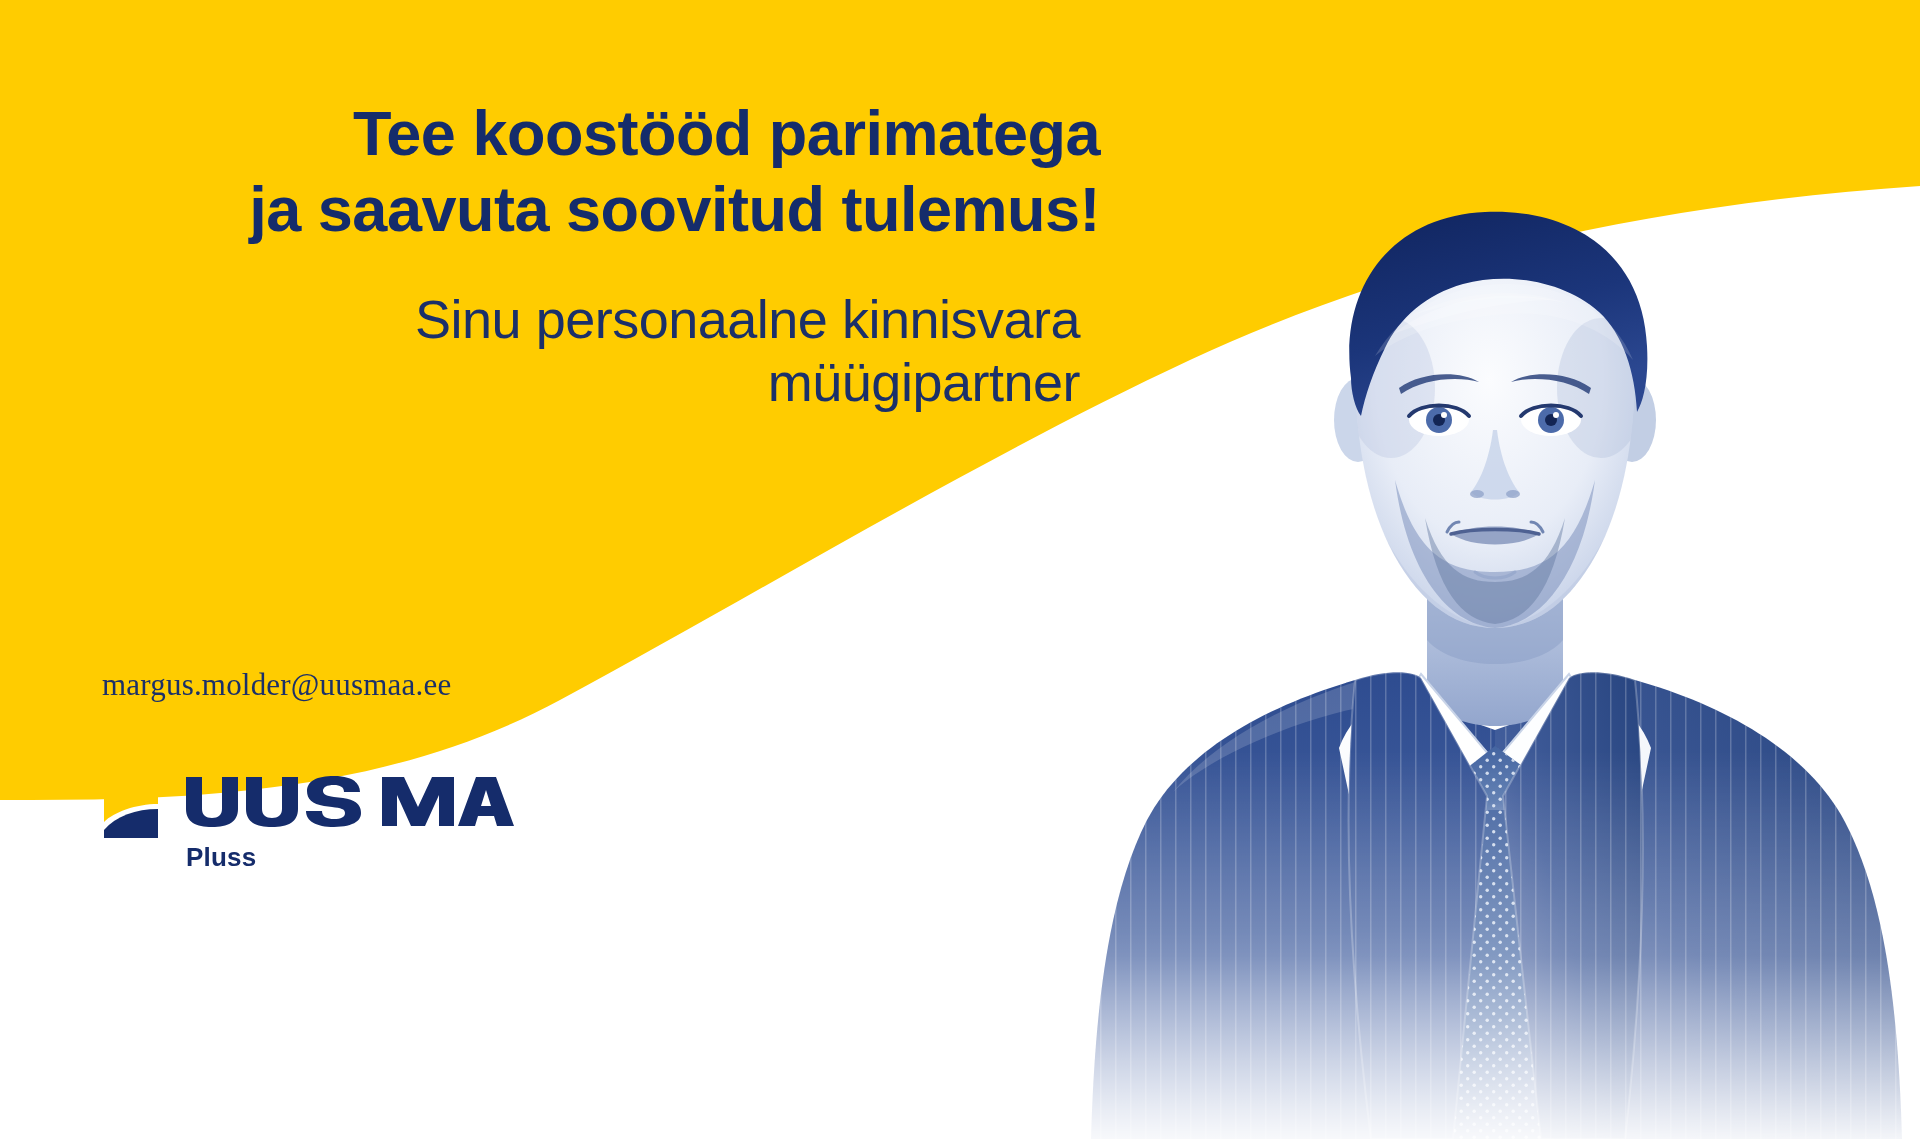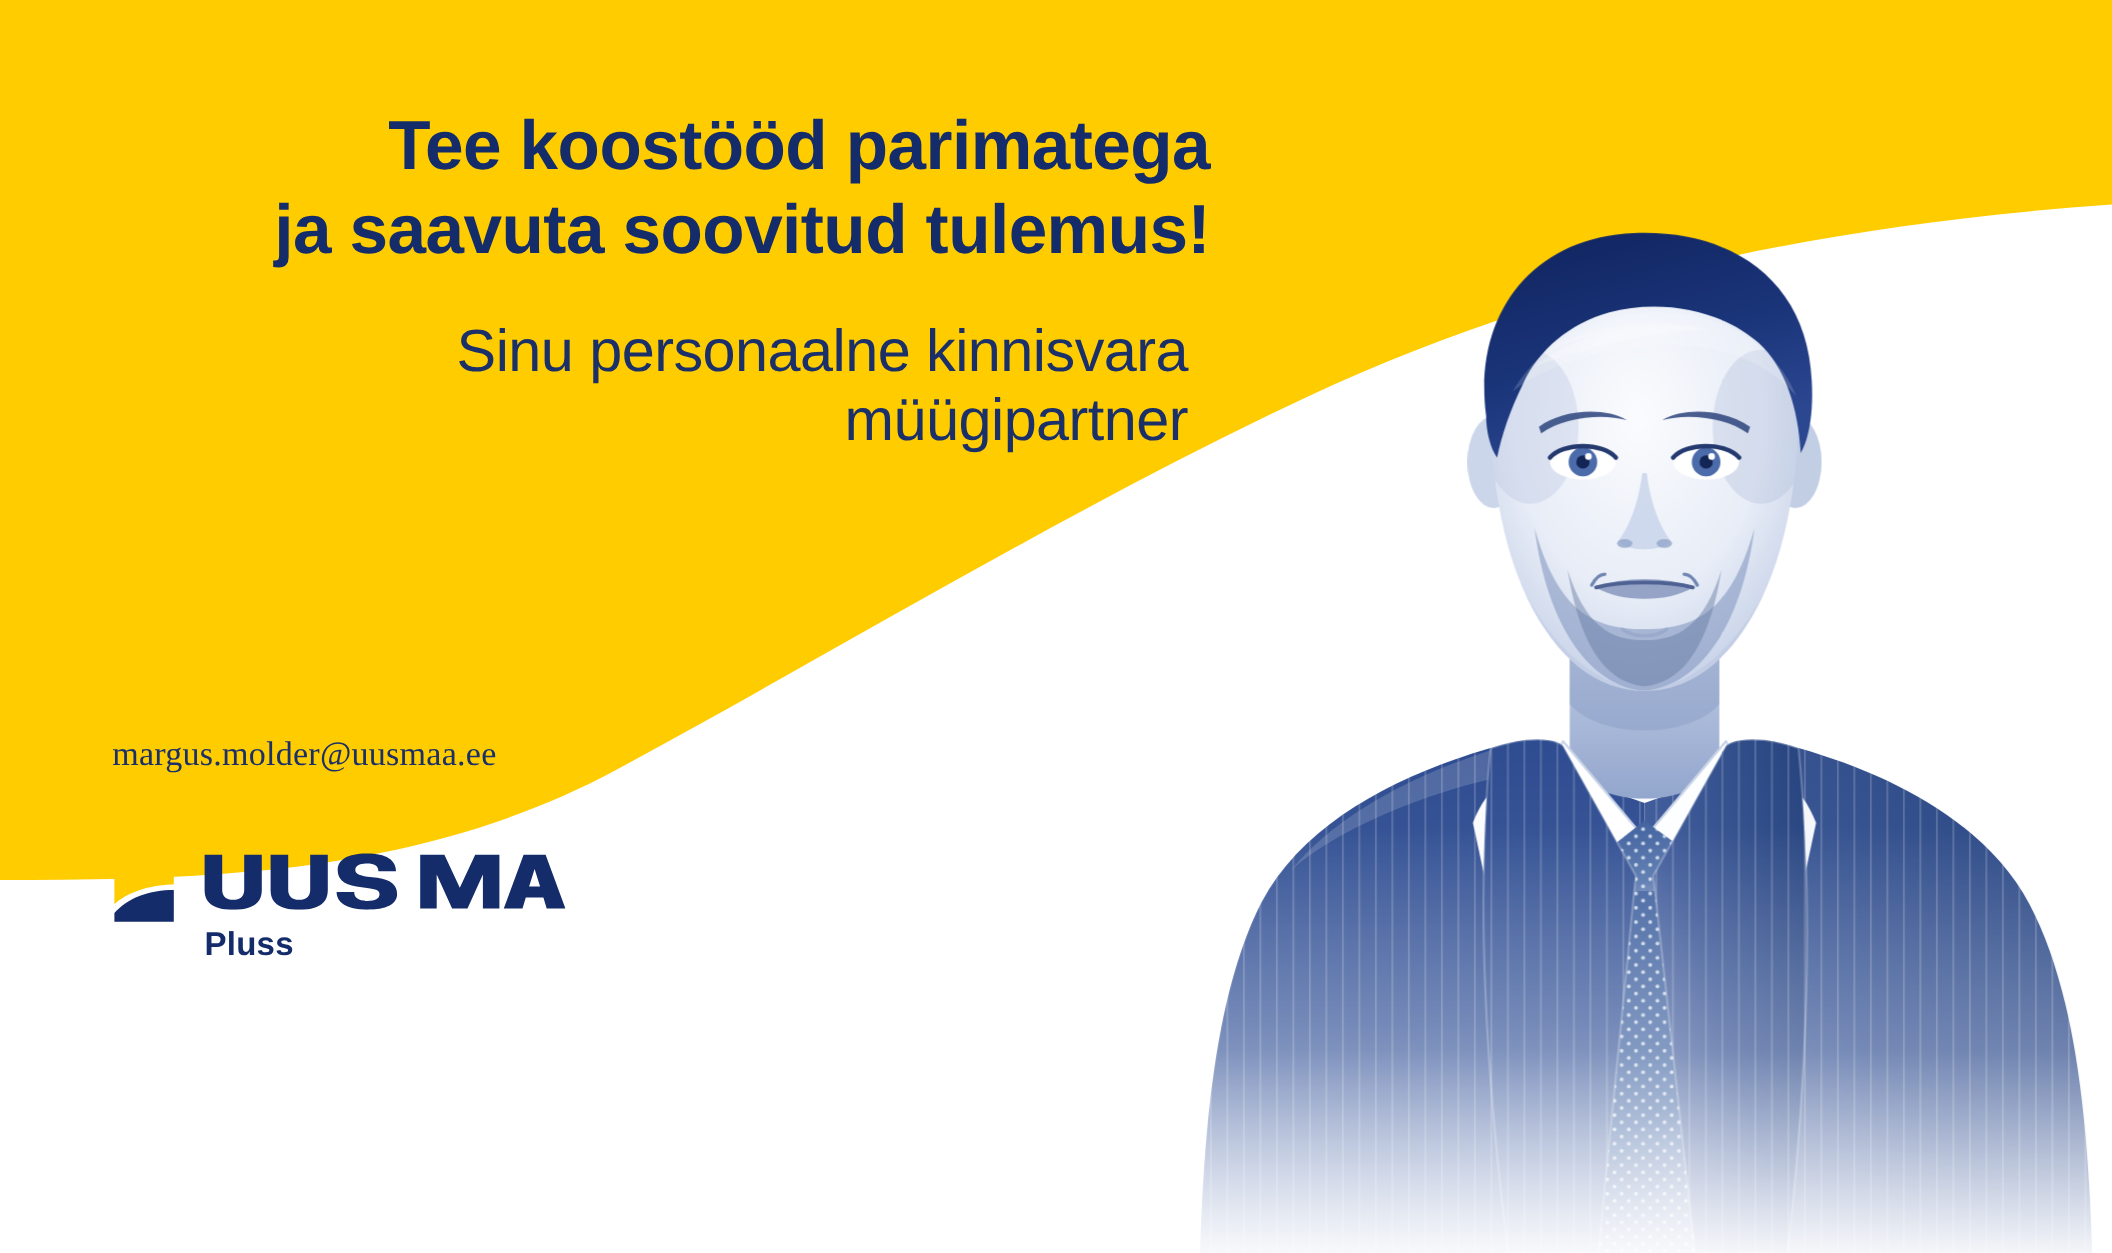--- a/index.html
+++ b/index.html
@@ -105,21 +105,21 @@
     width:62px; height:62px;
   }
   #logo-wordmark {
     position:absolute;
     left:84px; top:-3px;
     width:330px; height:52px;
   }
   .logo-sub {
     position:absolute;
     left:86px; top:64px;
-    font-size:30px;
+    font-size:26px;
     font-weight:bold;
     letter-spacing:0.2px;
     color:#152C6B;
   }
 </style>
 </head>
 <body>
 
 <div id="banner">
 

